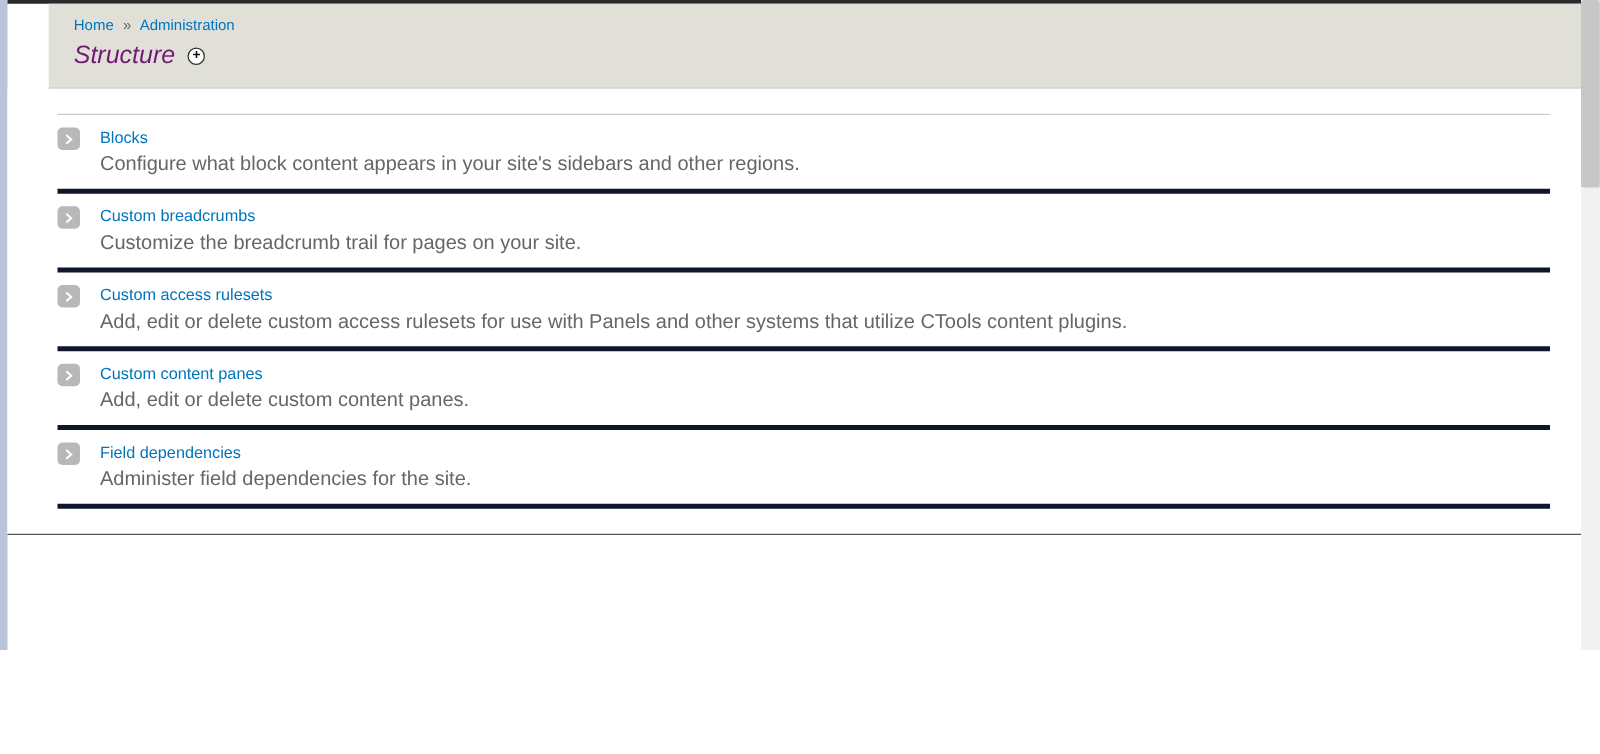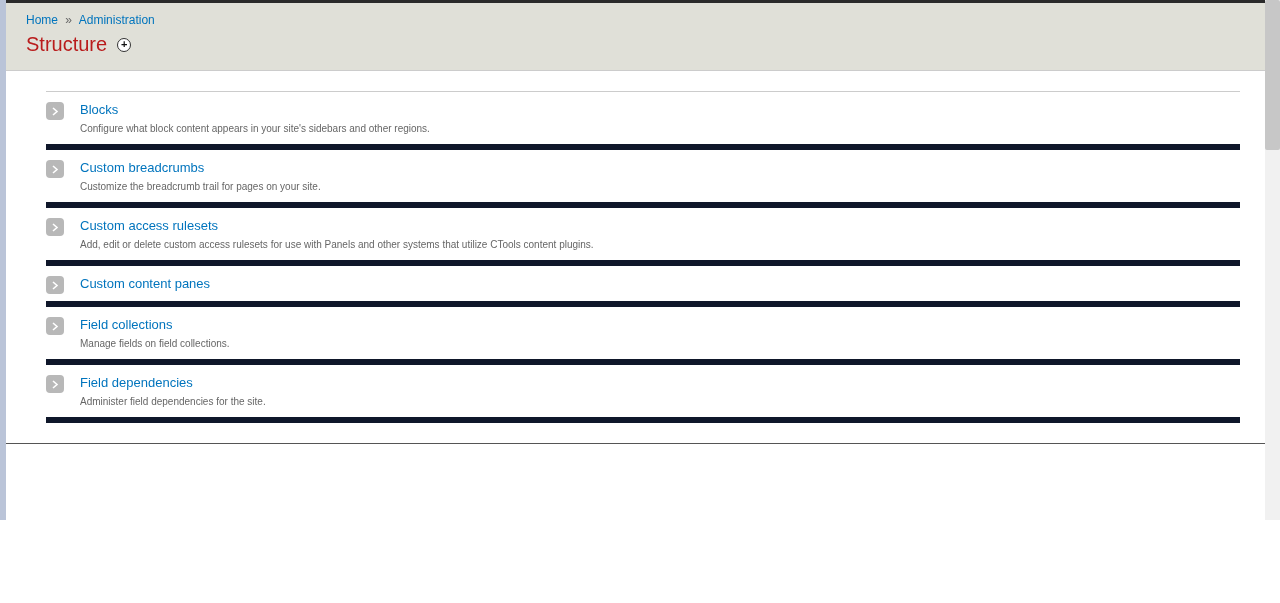--- a/index.html
+++ b/index.html
@@ -15,40 +15,42 @@
     min-height: 520px;
   }
   .top-bar {
     height: 3px;
     background: #2a2a2a;
   }
   .header {
     background: #e0e0d8;
     padding: 10px 20px 14px 20px;
     border-bottom: 1px solid #ccc;
+    margin-left: 33px;
   }
   .breadcrumb {
     font-size: 12px;
     color: #666;
   }
   .breadcrumb a {
     color: #0074bd;
     text-decoration: none;
   }
   .breadcrumb-sep { margin: 0 4px; color: #666; }
   .page-title-row {
     display: flex;
     align-items: center;
     margin-top: 6px;
   }
   .page-title {
     font-size: 20px;
     font-weight: normal;
-    color: #b91c1c;
+    color: #701a75;
     margin: 0;
+    font-style: italic;
   }
   .plus-icon {
     display: inline-flex;
     align-items: center;
     justify-content: center;
     width: 14px;
     height: 14px;
     border: 1px solid #333;
     border-radius: 50%;
     margin-left: 10px;
@@ -62,21 +64,21 @@
     background: #fff;
     padding: 20px 40px;
   }
   .admin-list {
     list-style: none;
     margin: 0;
     padding: 0;
     border-top: 1px solid #ccc;
   }
   .admin-list li {
-    border-bottom: 6px solid #0f172a;
+    border-bottom: 4px solid #0f172a;
     padding: 10px 0 10px 34px;
     position: relative;
   }
   .arrow-icon {
     position: absolute;
     left: 0;
     top: 10px;
     width: 18px;
     height: 18px;
     background: #b8b8b8;
@@ -86,21 +88,21 @@
     justify-content: center;
   }
   .arrow-icon svg { display: block; }
   .item-title {
     color: #0074bd;
     text-decoration: none;
     font-size: 13px;
   }
   .item-desc {
     color: #666;
-    font-size: 10px;
+    font-size: 16px;
     margin-top: 6px;
   }
   .footer-line {
     border-top: 1px solid #555;
     margin: 0 0 0 0;
   }
   .scrollbar-track {
     position: fixed;
     right: 0;
     top: 0;
@@ -170,31 +172,23 @@
         <div class="item-desc">Add, edit or delete custom access rulesets for use with Panels and other systems that utilize CTools content plugins.</div>
       </li>
 
       <li>
         <span class="arrow-icon">
           <svg width="7" height="9" viewBox="0 0 7 9">
               <path d="M1 1 L5 4.5 L1 8" stroke="#fff" stroke-width="1.6" fill="none"></path>
             </svg>
         </span>
         <a href="#" class="item-title">Custom content panes</a>
-      </li>
-
-      <li>
-        <span class="arrow-icon">
-          <svg width="7" height="9" viewBox="0 0 7 9">
-              <path d="M1 1 L5 4.5 L1 8" stroke="#fff" stroke-width="1.6" fill="none"></path>
-            </svg>
-        </span>
-        <a href="#" class="item-title">Field collections</a>
-        <div class="item-desc">Manage fields on field collections.</div>
-      </li>
+        <div class="item-desc">Add, edit or delete custom content panes.</div>
+      </li>
+
 
       <li>
         <span class="arrow-icon">
           <svg width="7" height="9" viewBox="0 0 7 9">
               <path d="M1 1 L5 4.5 L1 8" stroke="#fff" stroke-width="1.6" fill="none"></path>
             </svg>
         </span>
         <a href="#" class="item-title">Field dependencies</a>
         <div class="item-desc">Administer field dependencies for the site.</div>
       </li>

